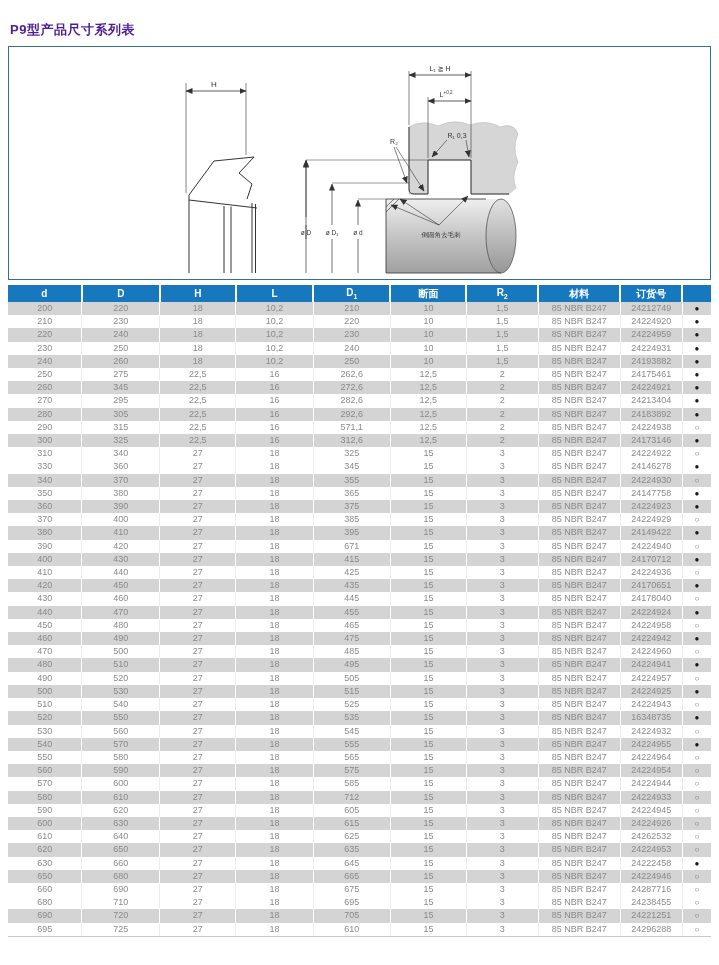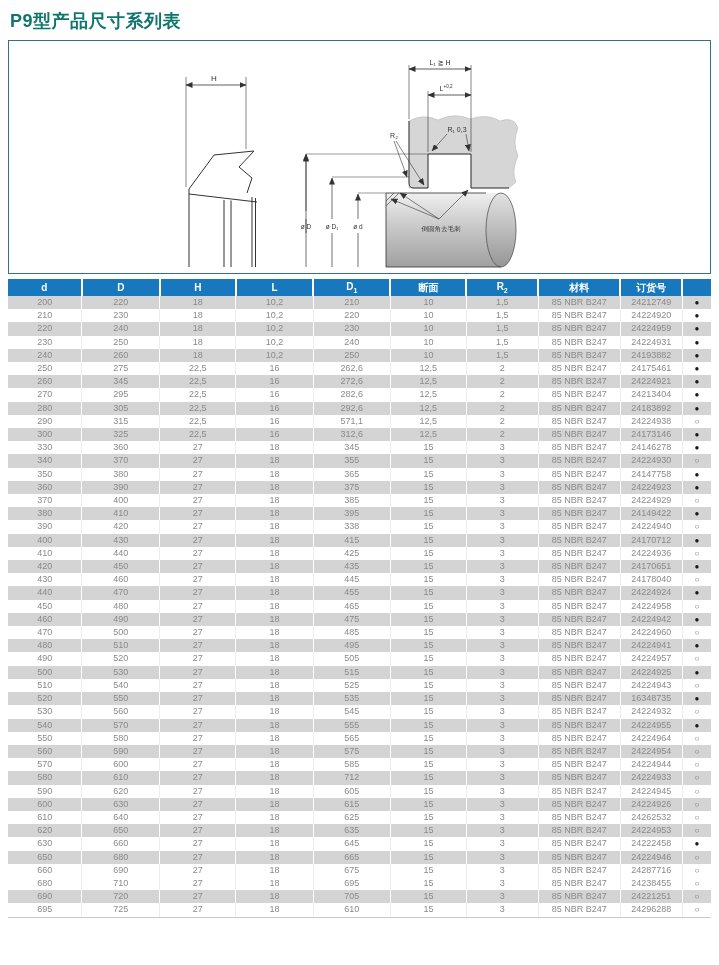--- a/index.html
+++ b/index.html
@@ -3,22 +3,22 @@
 <meta charset="utf-8">
 <style>
   html,body{margin:0;padding:0;}
   body{
     width:719px;height:965px;background:#ffffff;
     font-family:"Liberation Sans","DejaVu Sans",sans-serif;
     -webkit-font-smoothing:antialiased;
   }
   .page{padding:5px 8px 0 8px;}
   .page-title{
-    font-size:18px;font-weight:bold;color:#0f766e;
-    margin:4px 0 7px 2px;letter-spacing:.5px;
+    font-size:13px;font-weight:bold;color:#4c1d95;
+    margin:16px 0 7px 2px;letter-spacing:.5px;
   }
   .diagram-box{
     width:701px;height:232px;border:1px solid #33708F;background:#fff;
     overflow:hidden;
   }
   .diagram-box svg{display:block;}
   table.dim-table{
     width:703px;border-collapse:collapse;table-layout:fixed;margin-top:5px;
   }
   thead th{
@@ -310,20 +310,32 @@
           <td>22,5</td>
           <td>16</td>
           <td>312,6</td>
           <td>12,5</td>
           <td>2</td>
           <td>85 NBR B247</td>
           <td>24173146</td>
           <td class="dot filled">●</td>
         </tr>
         <tr class="white">
+          <td>310</td>
+          <td>340</td>
+          <td>27</td>
+          <td>18</td>
+          <td>325</td>
+          <td>15</td>
+          <td>3</td>
+          <td>85 NBR B247</td>
+          <td>24224922</td>
+          <td class="dot open">○</td>
+        </tr>
+        <tr class="white">
           <td>330</td>
           <td>360</td>
           <td>27</td>
           <td>18</td>
           <td>345</td>
           <td>15</td>
           <td>3</td>
           <td>85 NBR B247</td>
           <td>24146278</td>
           <td class="dot filled">●</td>
@@ -386,21 +398,21 @@
           <td>3</td>
           <td>85 NBR B247</td>
           <td>24149422</td>
           <td class="dot filled">●</td>
         </tr>
         <tr class="white">
           <td>390</td>
           <td>420</td>
           <td>27</td>
           <td>18</td>
-          <td>338</td>
+          <td>671</td>
           <td>15</td>
           <td>3</td>
           <td>85 NBR B247</td>
           <td>24224940</td>
           <td class="dot open">○</td>
         </tr>
         <tr class="gray">
           <td>400</td>
           <td>430</td>
           <td>27</td>

